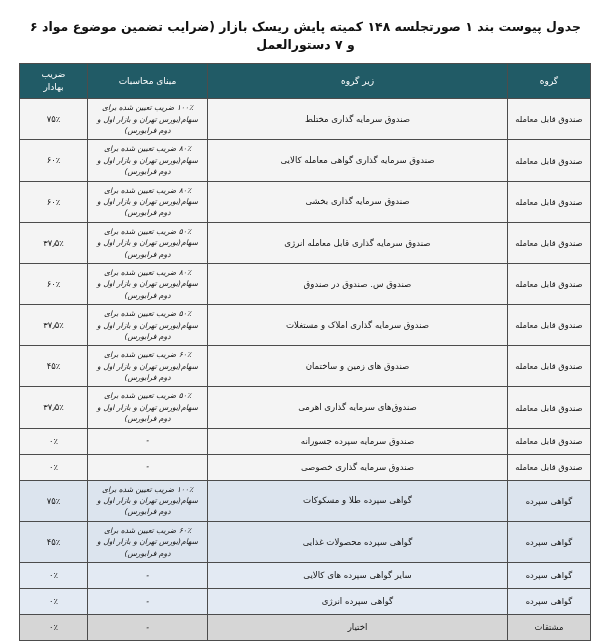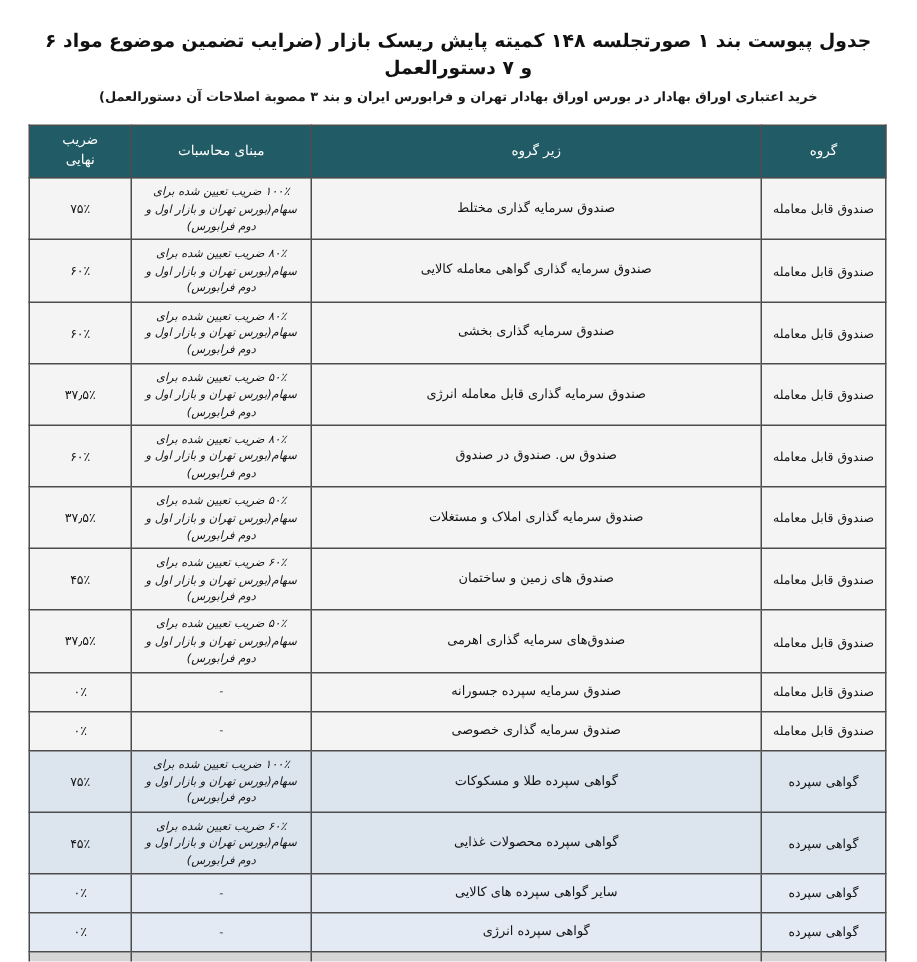--- a/index.html
+++ b/index.html
@@ -124,39 +124,38 @@
     tr.tint-blue  td { background: #dce4ee; }
     tr.tint-gray  td { background: #d6d6d6; }
     table.main-table td { border-color: #4c4c4c; }
   </style></head>
 <body>
 
 <div class="page">
 
   <div class="title-block">
     <div class="doc-title">جدول پیوست بند ۱ صورتجلسه ۱۴۸ کمیته پایش ریسک بازار (ضرایب تضمین موضوع مواد ۶ و ۷ دستورالعمل</div>
-    <div class="doc-subtitle">خرید اعتباری اوراق بهادار در بورس اوراق بهادار تهران و فرابورس ایران و بند ۳ مصوبة اصلاحات آن دستورالعمل)</div>
   </div>
 
   <div class="table-wrap">
     <table class="main-table">
       <colgroup>
         <col class="c-group">
         <col class="c-sub">
         <col class="c-basis">
         <col class="c-coef">
       </colgroup>
       <thead>
         <tr>
           <th>گروه</th>
           <th>زیر گروه</th>
           <th>مبنای محاسبات</th>
           <th class="th-zarib">
             <span>ضریب</span><br>
-            <span>نهایی</span>
+            <span>بهادار</span>
           </th>
         </tr>
       </thead>
       <tbody id="table-body">
 
       <tr class="tint-white h-tall">
             <td class="c-group-cell">صندوق قابل معامله</td>
             <td class="c-sub-cell">صندوق سرمایه گذاری مختلط</td>
             <td class="c-basis-cell">۱۰۰٪ ضریب تعیین شده برای سهام(بورس تهران و بازار اول و دوم فرابورس)</td>
             <td class="c-coef-cell">۷۵٪</td>

